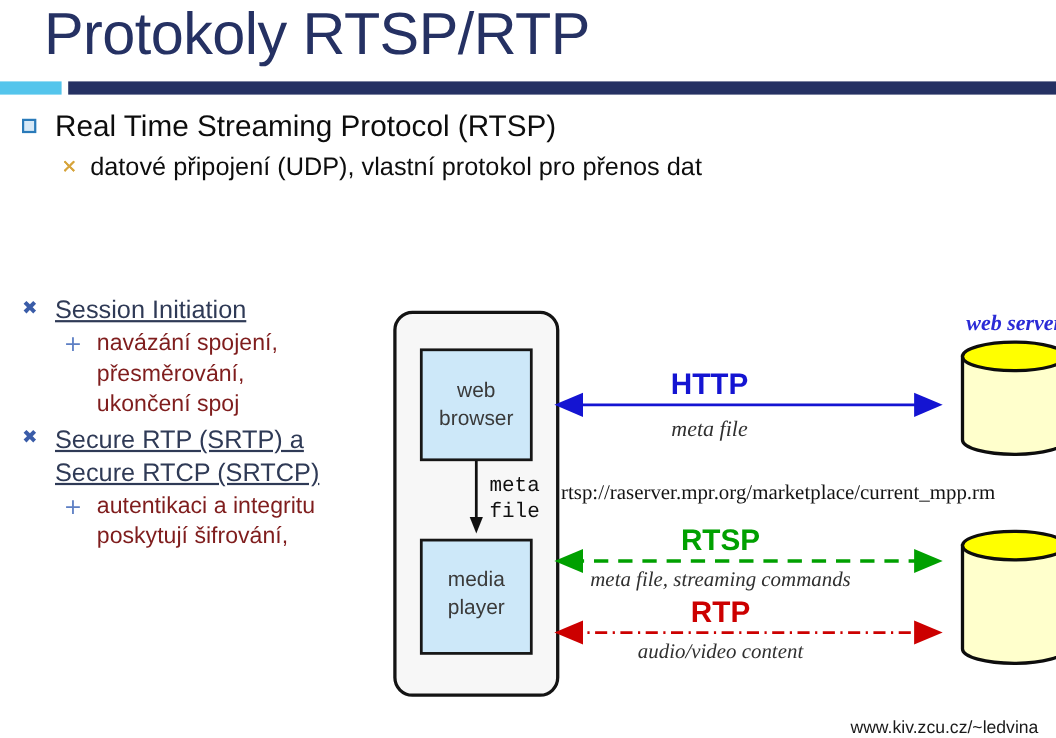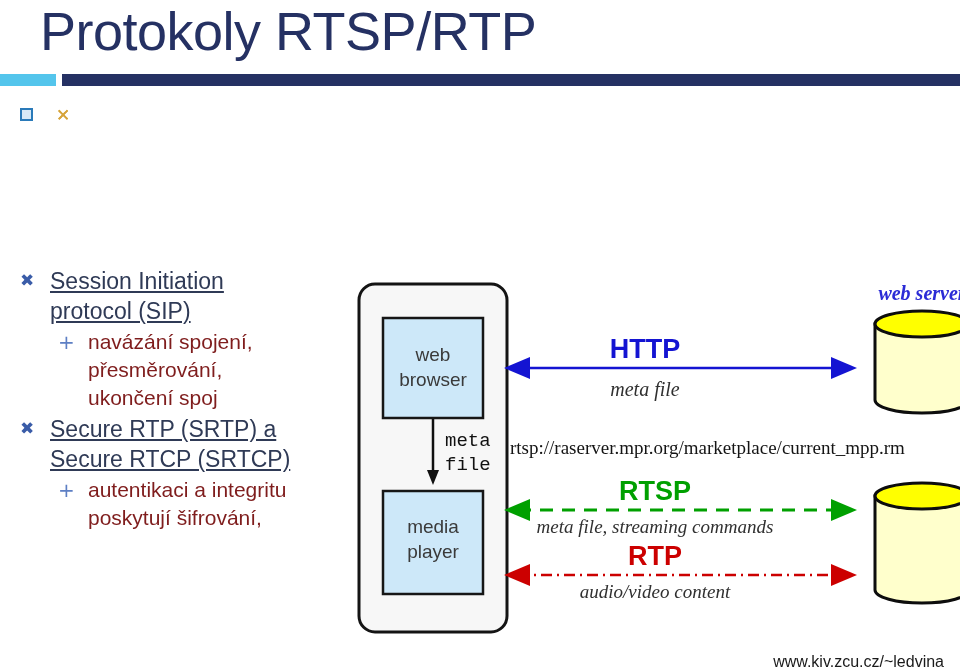--- a/index.html
+++ b/index.html
@@ -161,39 +161,40 @@
 <body>
 
 <div id="slide-title">Protokoly RTSP/RTP</div>
 <div id="accent-bar-light"></div>
 <div id="accent-bar-dark"></div>
 
 <div id="bullet-list">
 
   <div class="bullet-row lvl1">
     <span class="bullet-mark"></span>
+    <span class="bullet-text">Real Time Streaming Protocol (RTSP)</span>
   </div>
 
   <div class="bullet-row lvl2">
     <span class="bullet-mark">✕</span>
   </div>
 
 
   <div class="bullet-row lvl2">
     <span class="bullet-mark">✕</span>
+    <span class="bullet-text">datové připojení (UDP), vlastní protokol pro přenos dat</span>
   </div>
 
 </div>
 
 <div id="narrow-column">
 
   <div class="lvl2b">
     <span class="bullet-mark">✖</span>
     <span class="bullet-text">Session Initiation</span>
-    <span class="bullet-text">protocol (SIP)</span>
   </div>
 
   <div class="lvl3">
     <span class="bullet-mark">+</span>
     <span class="bullet-text">navázání spojení,</span>
     <span class="bullet-text">přesměrování,</span>
     <span class="bullet-text">ukončení spoj</span>
   </div>
 
   <div class="lvl2b">

